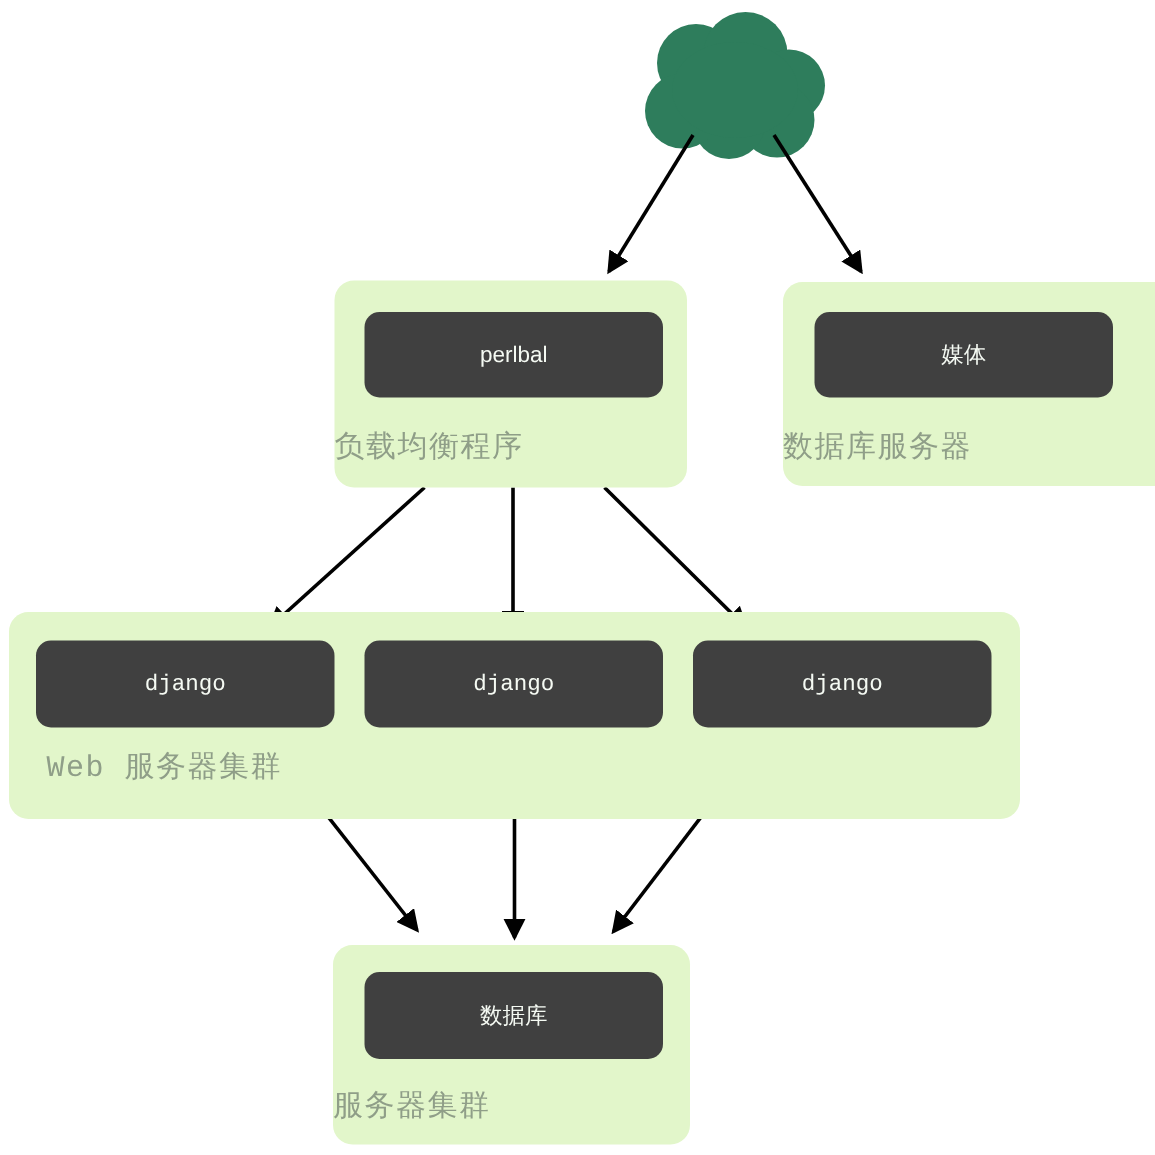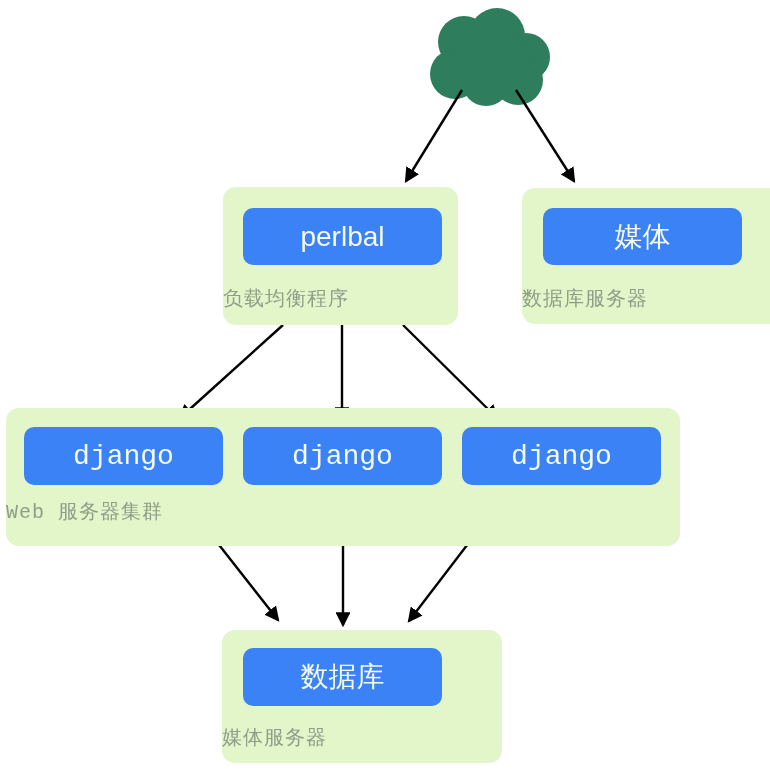--- a/index.html
+++ b/index.html
@@ -22,24 +22,24 @@
     width: 770px;
     height: 770px;
   }
   .group {
     position: absolute;
     background: #e2f6ca;
     border-radius: 13px;
   }
   .node {
     position: absolute;
-    background: #3b82f6;
+    background: #404040;
     border-radius: 10px;
     color: #f5faf3;
-    font-size: 28px;
+    font-size: 15px;
     display: flex;
     align-items: center;
     justify-content: center;
     text-align: center;
   }
   .caption {
     position: absolute;
     left: 0;
     right: 0;
     text-align: left;
@@ -90,21 +90,21 @@
 
   <div class="group" style="left:522px; top:188px; width:240px; height:136px;padding-left:30px;">
     <div class="node" style="left:21px; top:20px; width:199px; height:57px;">媒体</div>
     <div class="caption" style="top:99px;">数据库服务器</div>
   </div>
 
   <div class="group" style="left:6px; top:408px; width:674px; height:138px;font-family:Liberation Mono, monospace;">
     <div class="node" style="left:18px; top:19px; width:199px; height:58px;">django</div>
     <div class="node" style="left:237px; top:19px; width:199px; height:58px;">django</div>
     <div class="node" style="left:456px; top:19px; width:199px; height:58px;">django</div>
-    <div class="caption" style="top:94px;">Web 服务器集群</div>
+    <div class="caption" style="top:94px;padding-left:25px;">Web 服务器集群</div>
   </div>
 
-  <div class="group" style="left:222px; top:630px; width:280px; height:133px;">
+  <div class="group" style="left:222px; top:630px; width:238px; height:133px;">
     <div class="node" style="left:21px; top:18px; width:199px; height:58px;">数据库</div>
-    <div class="caption" style="top:96px;">媒体服务器</div>
+    <div class="caption" style="top:96px;">服务器集群</div>
   </div>
 
 </div>
 
 </body></html>

